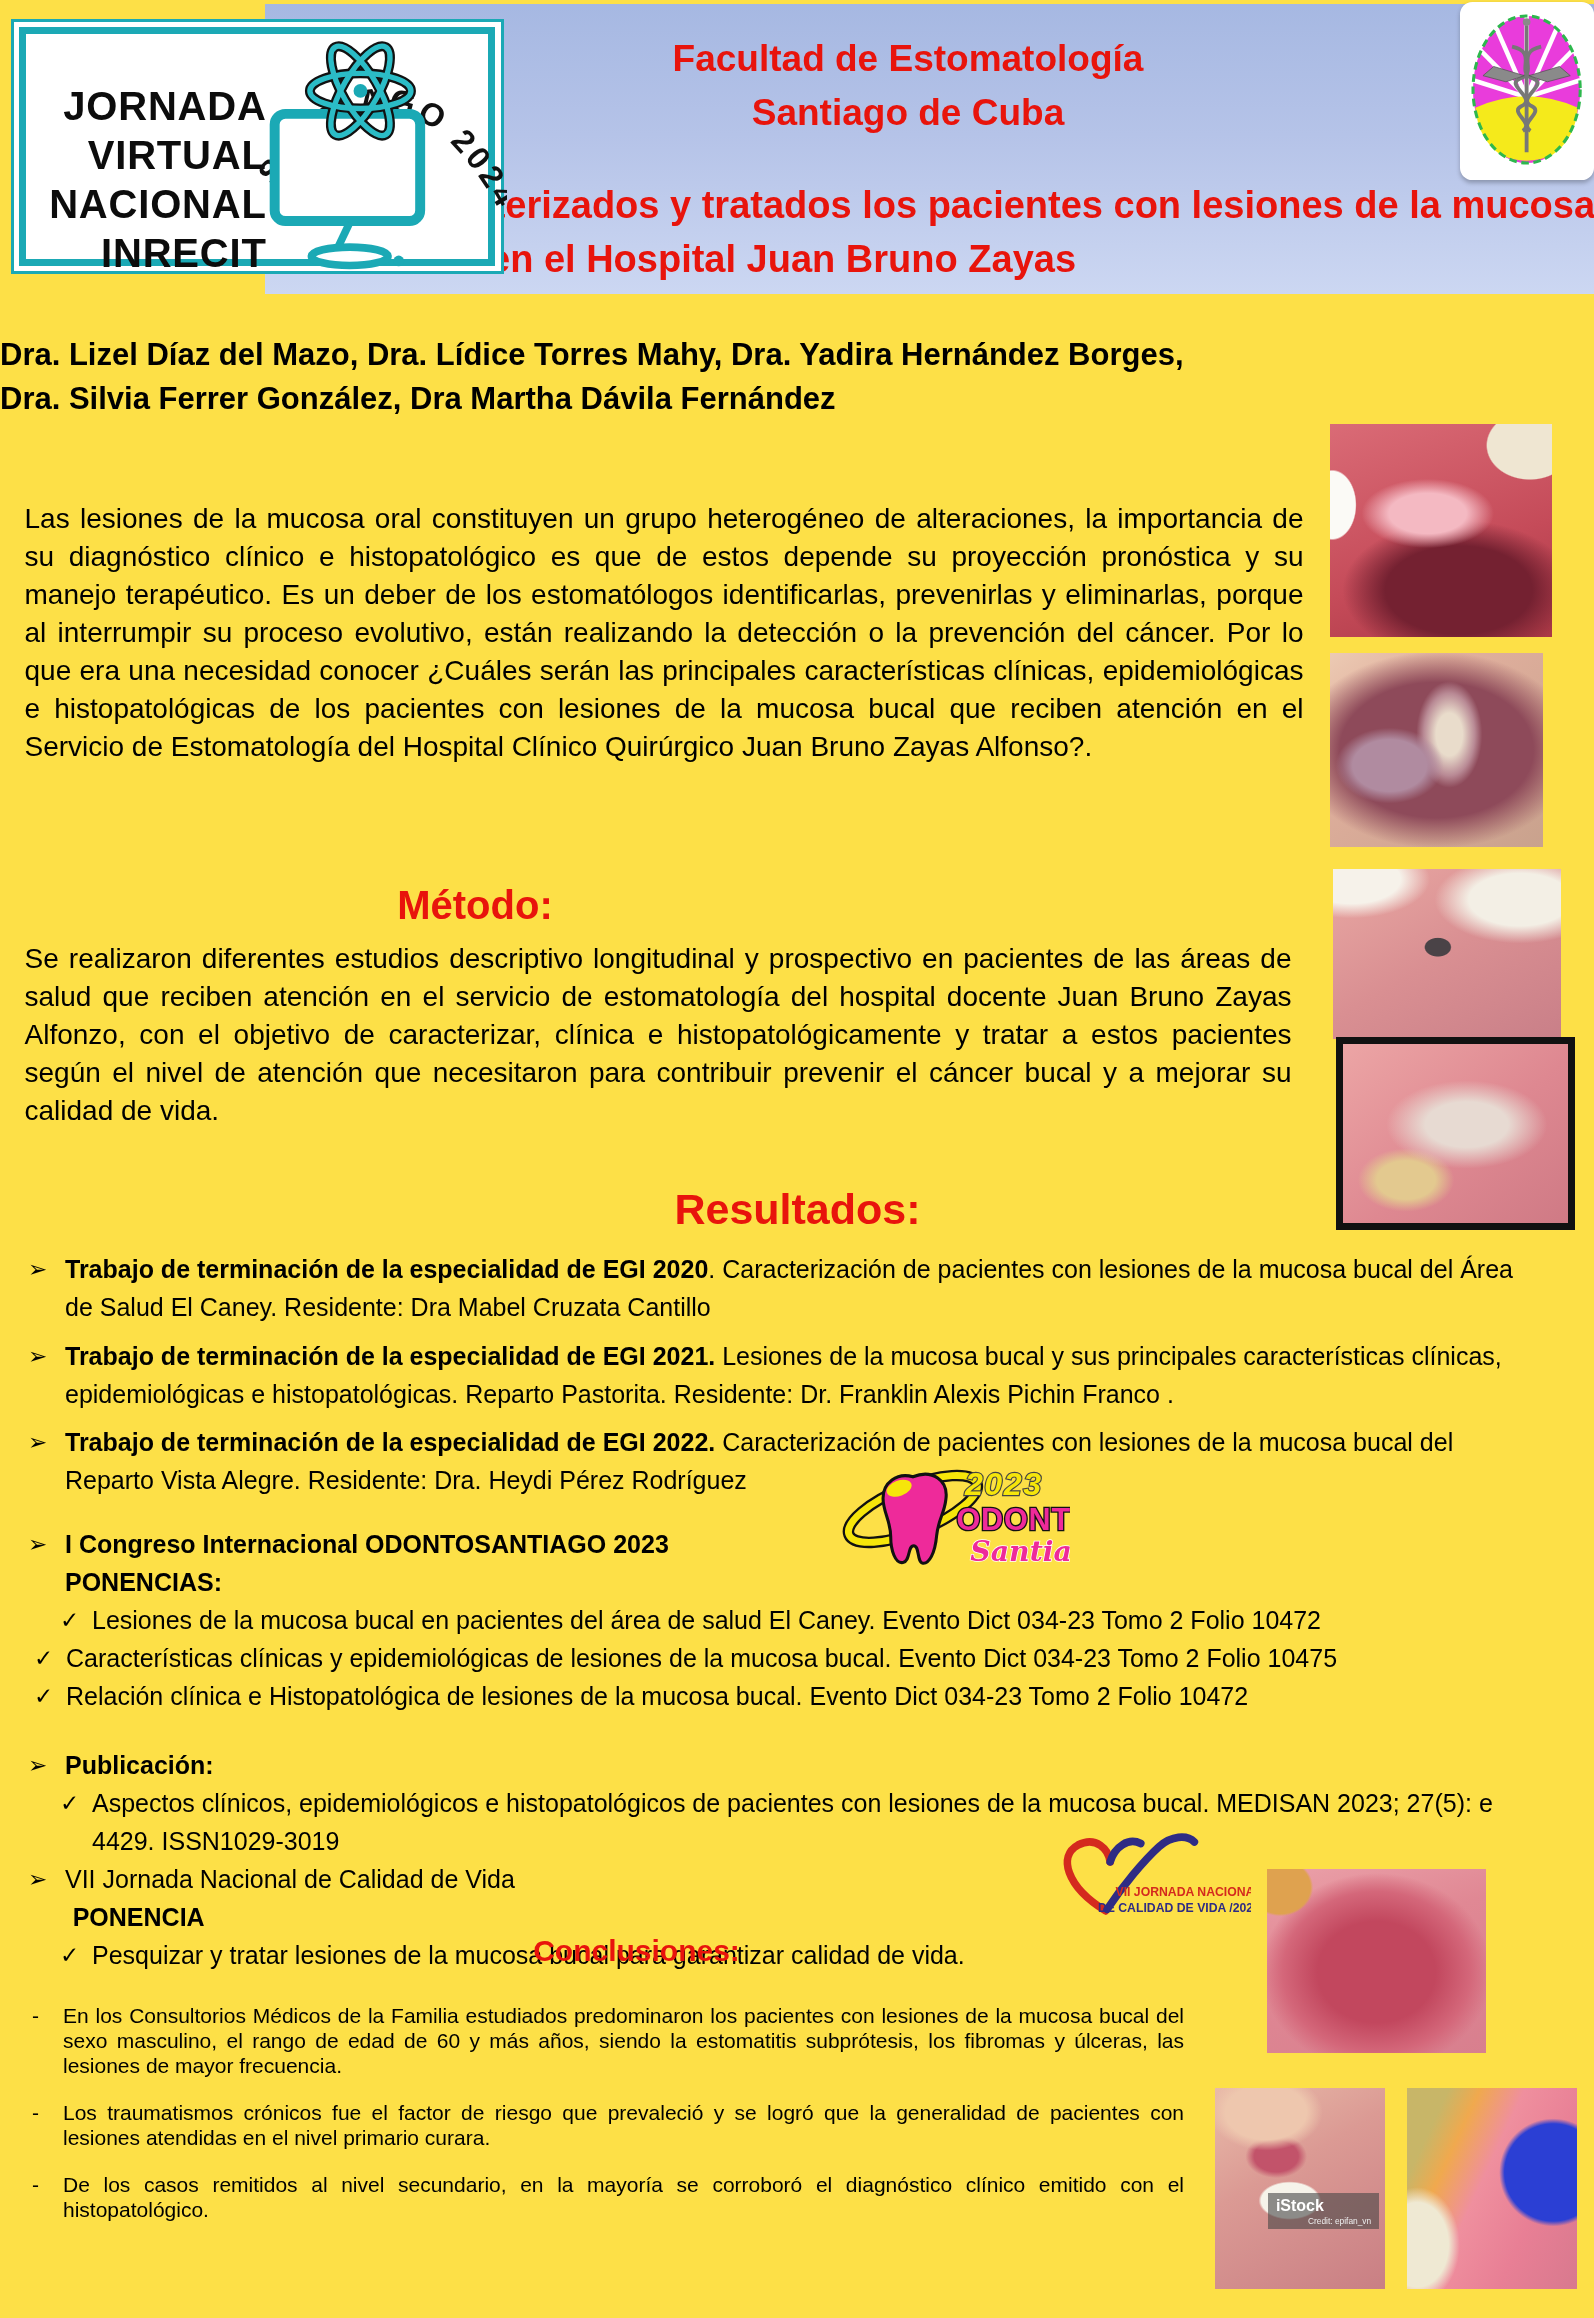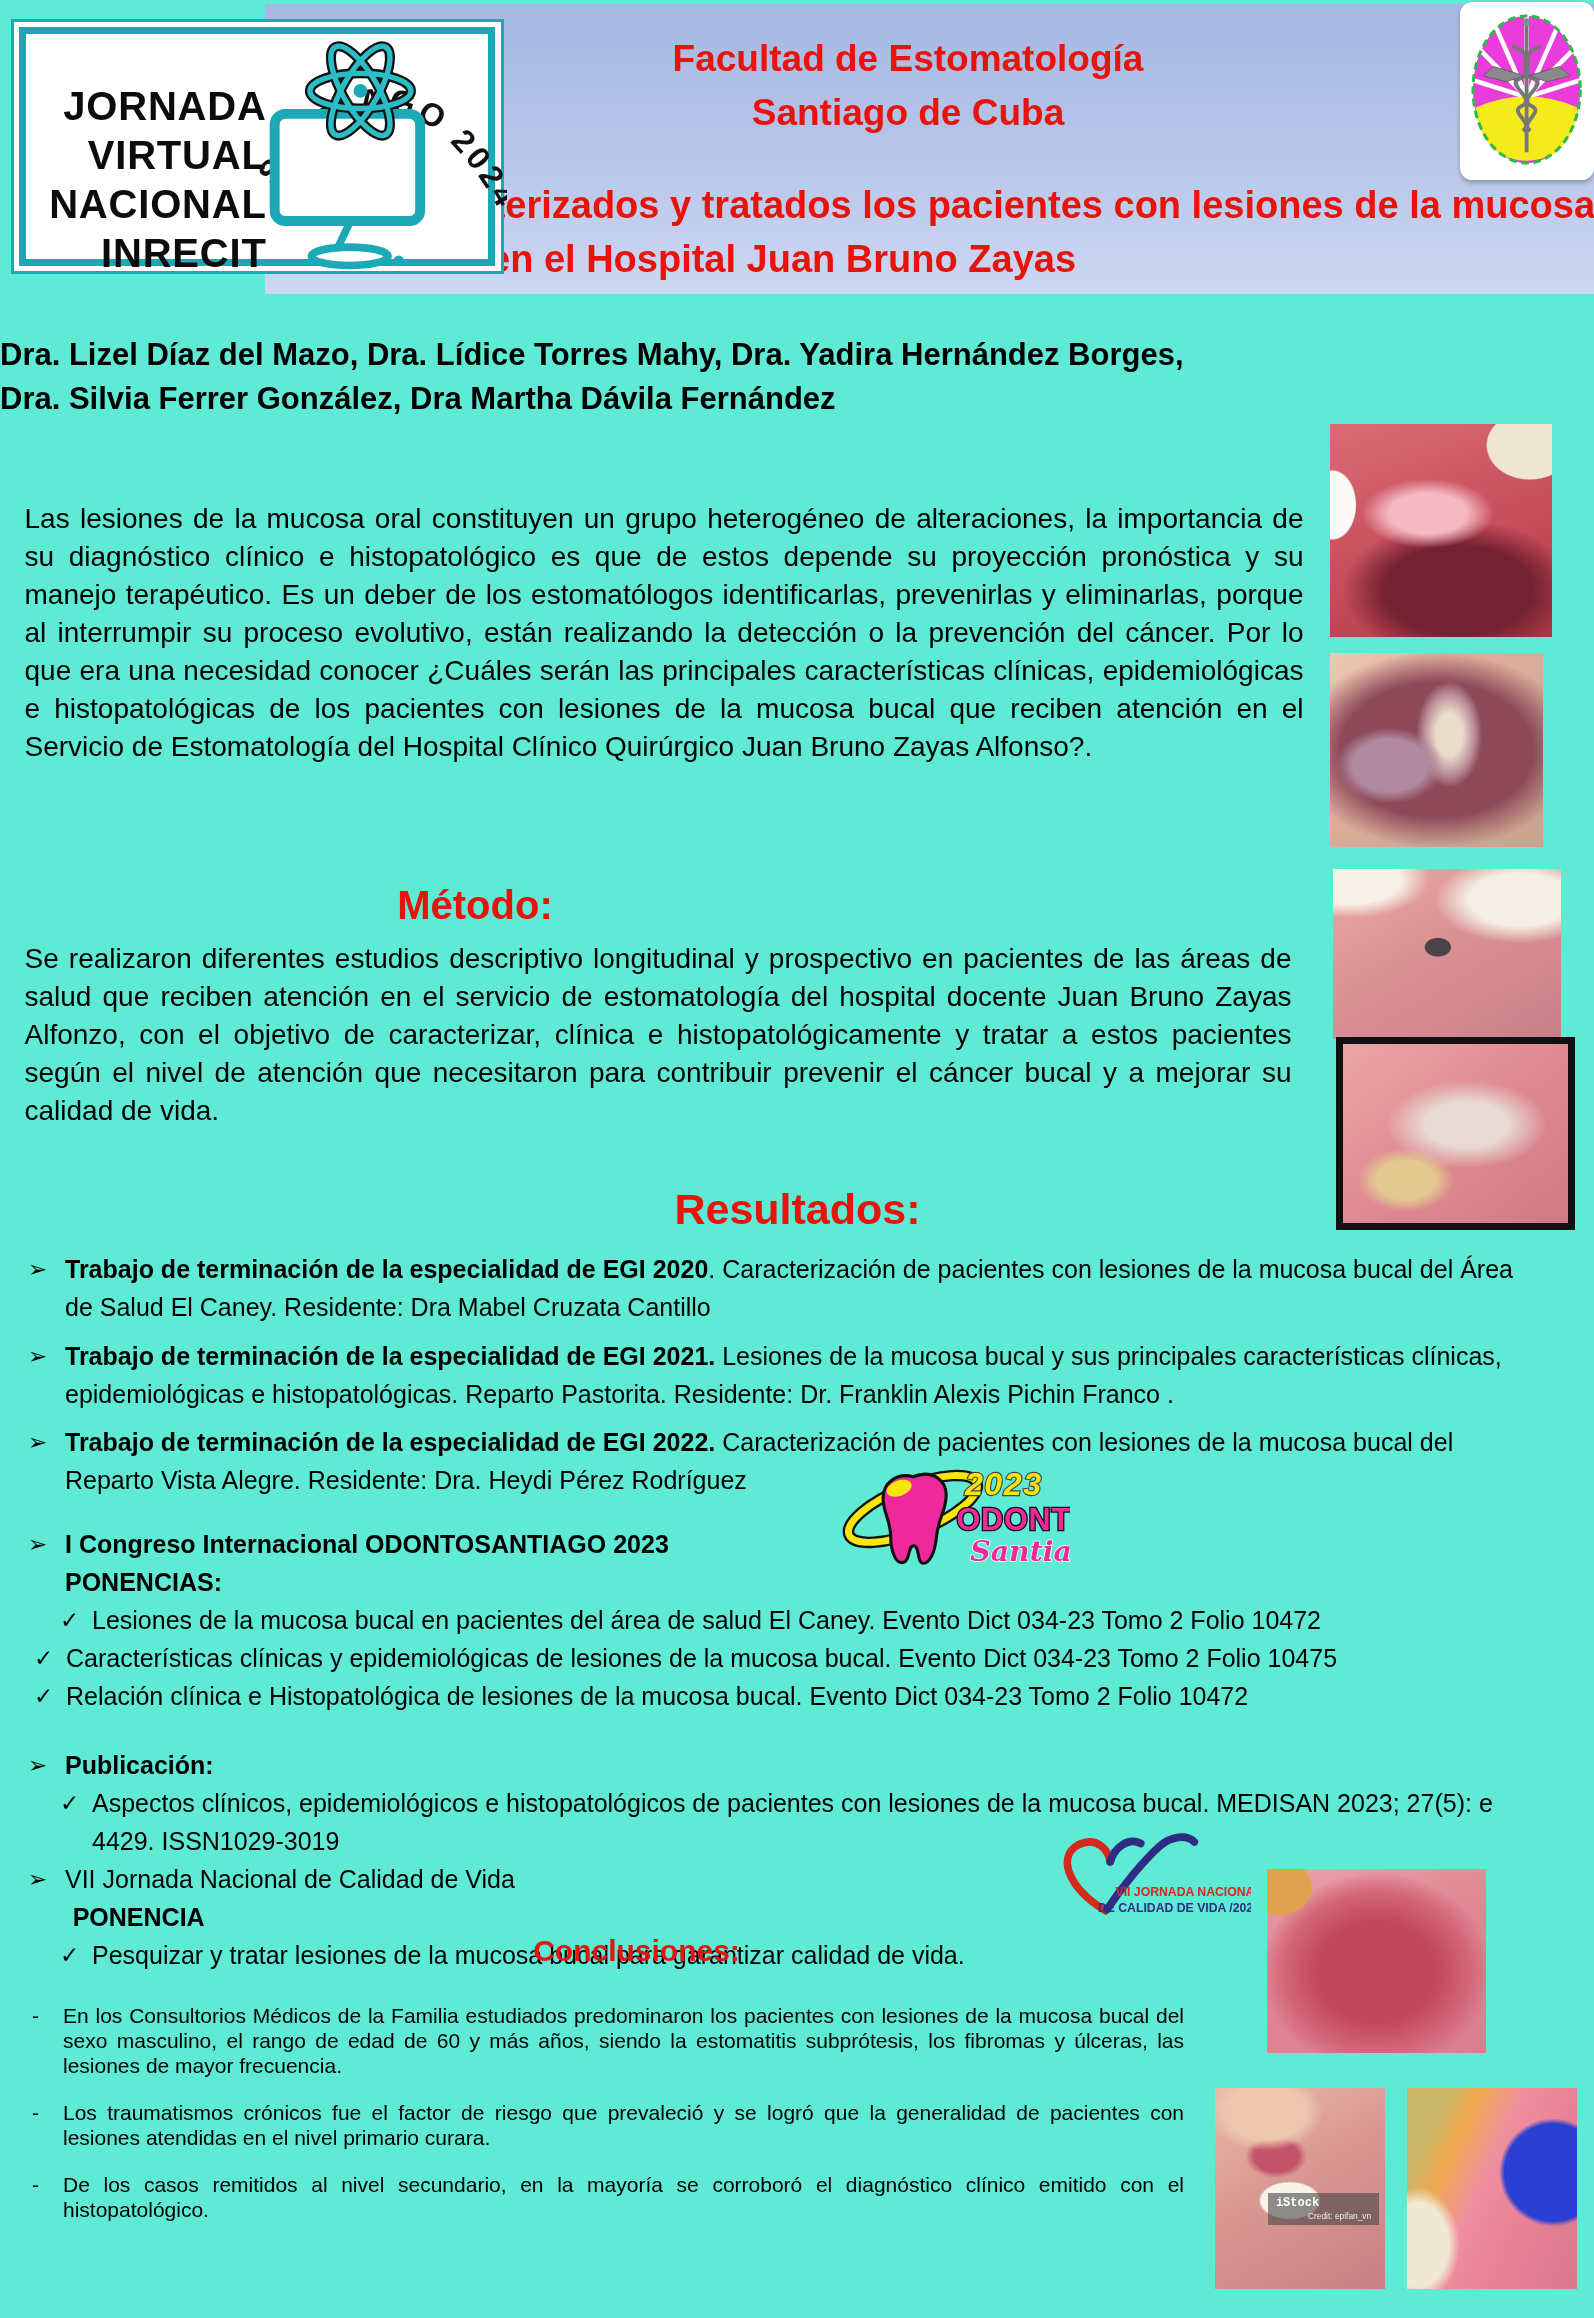--- a/index.html
+++ b/index.html
@@ -2,21 +2,21 @@
 <html style="font-size:12.3px"><head>
 <meta charset="utf-8">
 <style>
   :root{
     --red:#e8140c;
     --teal:#1ba9b5;
     --ink:#0c0c0c;
   }
   *{margin:0;padding:0;box-sizing:border-box;}
   body{background:#ffffff;font-family:"Liberation Sans",sans-serif;}
-  .poster{position:relative;width:1594px;height:2319px;background:#5eead4;overflow:hidden;}
+  .poster{position:relative;width:1594px;height:2319px;background:#fde047;overflow:hidden;}
 
   
   .banner{position:absolute;left:265px;top:3.8px;width:1330px;height:290px;
     background:linear-gradient(180deg,#a6b8e2 0%,#b5c3e8 45%,#ccd7f2 100%);}
   .hdr-title{position:absolute;left:360px;width:1096px;text-align:center;
     color:var(--red);font-size:37px;font-weight:bold;}
   .hdr-sub{position:absolute;color:var(--red);font-size:38px;font-weight:bold;white-space:nowrap;}
 
   .logo-box{position:absolute;left:10.7px;top:19px;width:493px;height:255px;
     background:#ffffff;border:3.1px solid var(--teal);}
@@ -83,21 +83,21 @@
     radial-gradient(52px 32px at 44% 56%,#f6f3ea 0 55%,rgba(0,0,0,0) 60%),
     radial-gradient(81px 55px at 30% 12%,#eec7ae 0 50%,rgba(0,0,0,0) 70%),
     radial-gradient(44px 31px at 36% 34%,#c2536a 0 50%,rgba(0,0,0,0) 70%),
     linear-gradient(150deg,#e9bba9,#db9a94 40%,#c97f84);}
   .ph-g{left:1407px;top:2088px;width:170px;height:201px;background:
     radial-gradient(90px 90px at 86% 42%,#2b3fd4 0 54%,rgba(0,0,0,0) 60%),
     radial-gradient(71px 96px at 6% 78%,#efe9d3 0 44%,rgba(0,0,0,0) 60%),
     linear-gradient(115deg,#c8b668 0 16%,#f0a94e 28%,#ef8f9e 45%,#e87f95 70%,#d8798e 100%);}
   .wm{position:absolute;right:6.1px;top:52%;background:rgba(70,70,70,.6);color:#fff;
     padding:3.8px 7.7px;line-height:1.2;}
-  .wm .b{font-size:12px;font-weight:bold;display:block;font-family:Liberation Mono, monospace;}
+  .wm .b{font-size:16px;font-weight:bold;display:block;}
   .wm .c{font-size:8.4px;color:#eee;display:block;margin-left:32px;}
 
   .logo-abs{position:absolute;}
 </style>
 </head>
 <body>
 
 <div class="poster">
 
   <div class="banner"></div>

